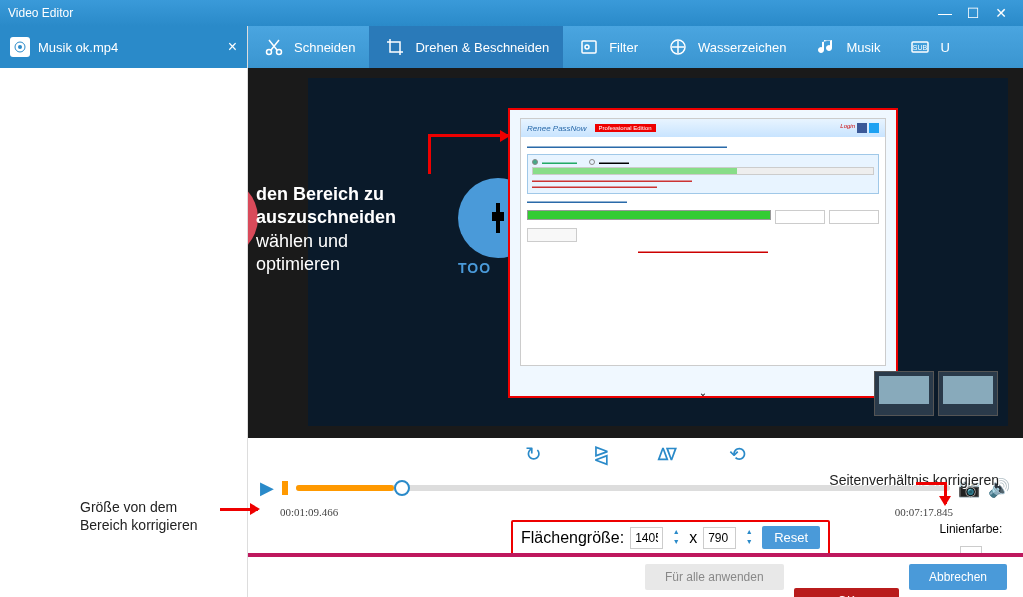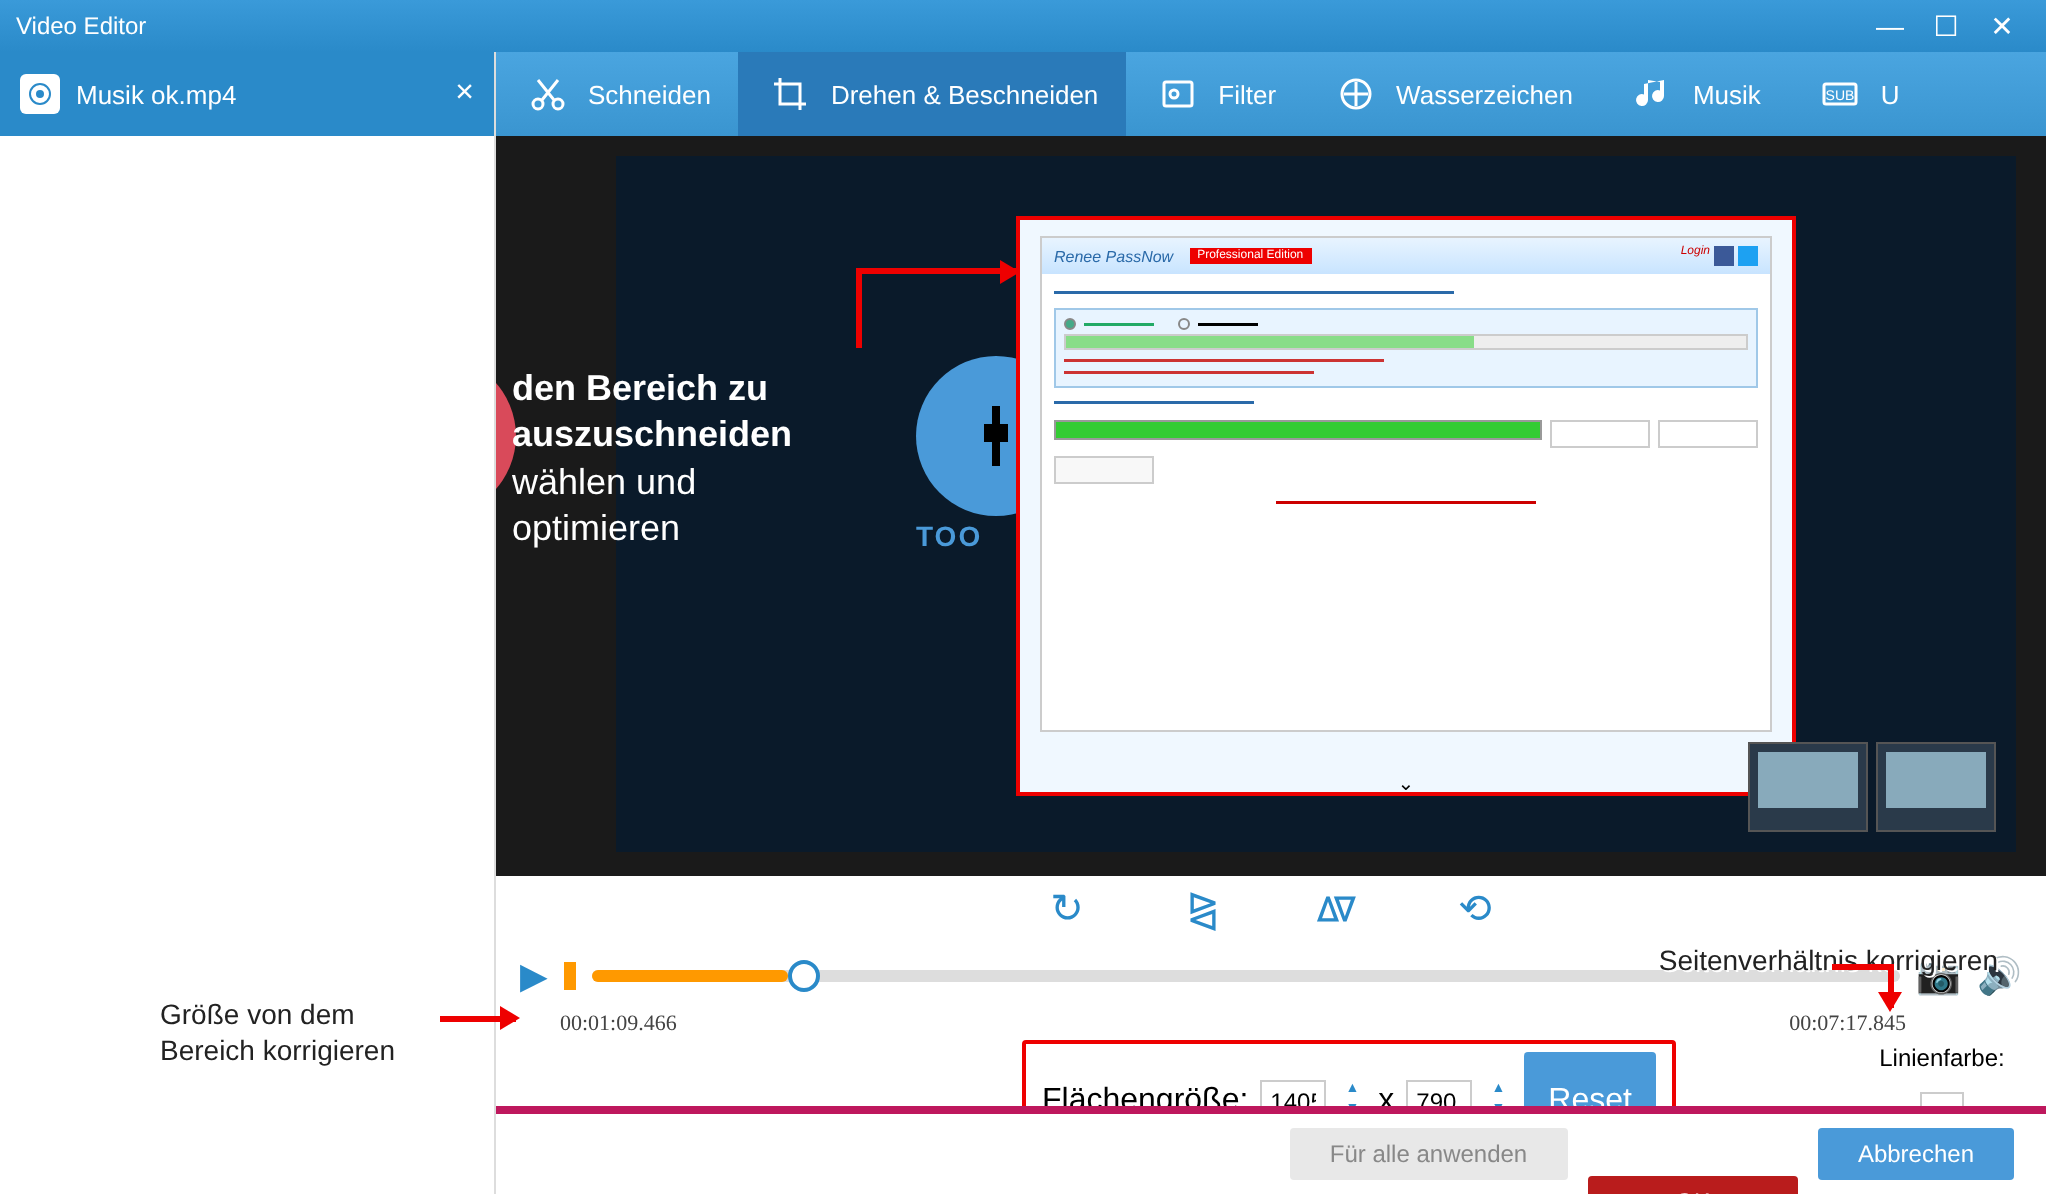--- a/index.html
+++ b/index.html
@@ -74,21 +74,21 @@
 .track-fill { position: absolute; left: 0; top: 0; bottom: 0; width: 15%; background: #f90; border-radius: 3px; }
 .track-thumb { position: absolute; left: 15%; top: -5px; width: 16px; height: 16px; background: #fff; border: 2px solid #2a8ac9; border-radius: 50%; cursor: pointer; }
 .time-label { font-size: 11px; color: #444; font-family: Liberation Serif, serif; }
 .capture-btn { color: #2a8ac9; font-size: 18px; cursor: pointer; }
 
 .controls { position: relative; padding: 10px 16px 0; }
 .size-group { display: inline-flex; align-items: center; gap: 6px; border: 2px solid #e00; padding: 4px 8px; border-radius: 2px; position: absolute; left: 263px; top: 2px; }
 .num-input { width: 33px; height: 22px; border: 1px solid #ccc; padding: 0 4px; font-size: 12px; }
 .spinner { width: 14px; display: flex; flex-direction: column; }
 .spinner span { height: 10px; font-size: 7px; color: #2a8ac9; text-align: center; cursor: pointer; line-height: 8px; }
-.reset-btn { background: #4a9ad9; color: #fff; border: none; padding: 16px 12px; font-size: 16px; cursor: pointer; border-radius: 2px; }
+.reset-btn { background: #4a9ad9; color: #fff; border: none; padding: 4px 12px; font-size: 13px; cursor: pointer; border-radius: 2px; }
 .orig-label { position: absolute; left: 276px; top: 38px; font-size: 11px; color: #555; }
 
 .ratio-group { position: absolute; right: 16px; top: 4px; display: flex; align-items: center; gap: 10px; font-size: 12px; flex-direction: column; }
 .color-swatch { width: 22px; height: 20px; border: 1px solid #ccc; background: #fff; cursor: pointer; }
 .ratio-box { border: 2px solid #e00; padding: 3px 6px; display: flex; align-items: center; gap: 6px; }
 .ratio-select { width: 120px; height: 22px; border: 1px solid #ccc; font-size: 12px; padding: 0 4px; cursor: pointer; display: flex; align-items: center; justify-content: space-between; }
 .ratio-select .chev { color: #2a8ac9; font-size: 10px; }
 
 .autofill { position: absolute; right: 170px; top: 38px; font-size: 12px; display: flex; align-items: center; gap: 6px; }
 .checkbox { width: 14px; height: 14px; border: 1px solid #888; display: flex; align-items: center; justify-content: center; color: #2a8ac9; font-size: 11px; cursor: pointer; }

